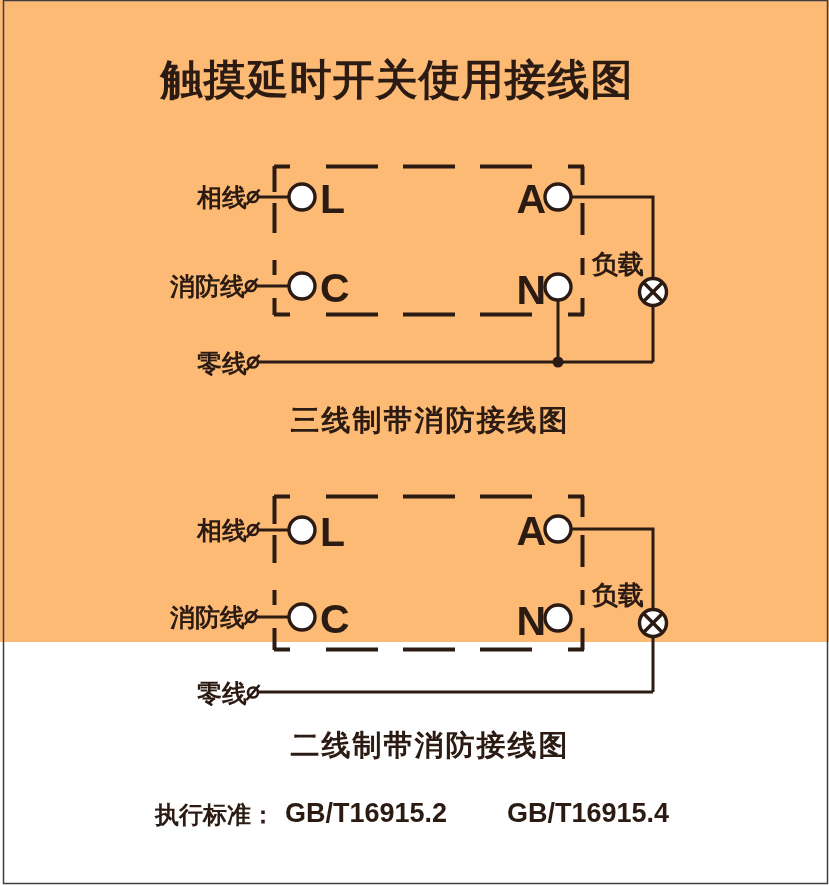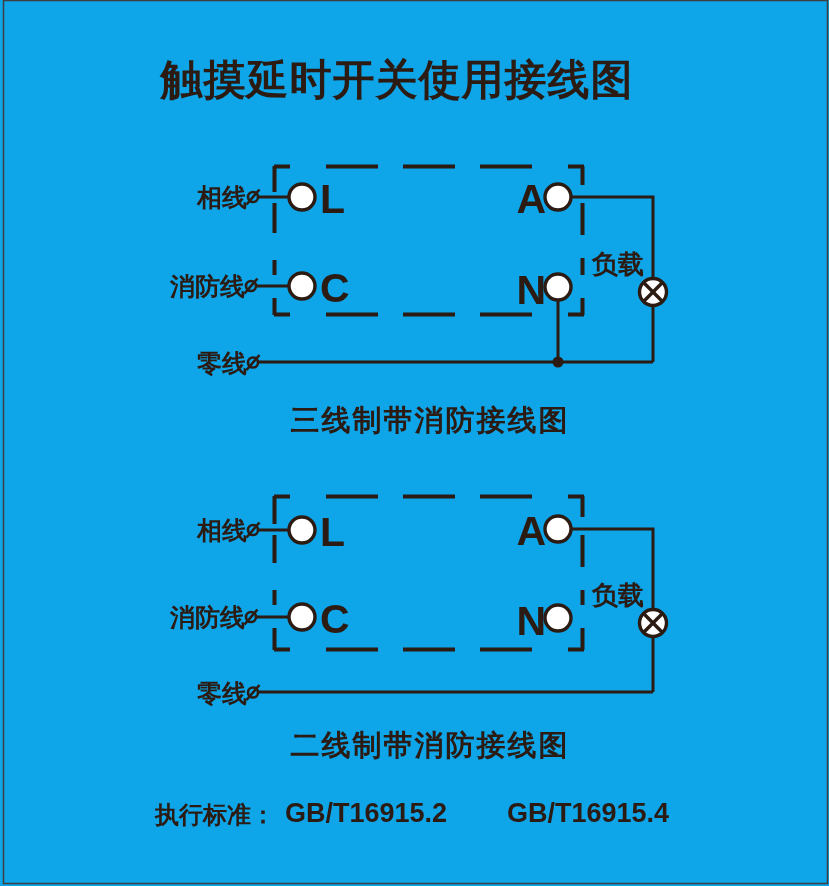--- a/index.html
+++ b/index.html
@@ -6,22 +6,22 @@
     margin: 0;
     padding: 0;
     background: #ffffff;
     width: 829px;
     height: 886px;
     overflow: hidden;
   }
   .canvas-wrap {
     position: relative;
     width: 829px;
-    height: 886px;
-    background: #0ea5e9;
+    height: 642px;
+    background: #fdba74;
     text-decoration: underline;
   }
   svg { display: block; }
   .frame {
     fill: none;
     stroke: #3f3f3f;
     stroke-width: 1.5;
   }
   .dash {
     fill: none;

